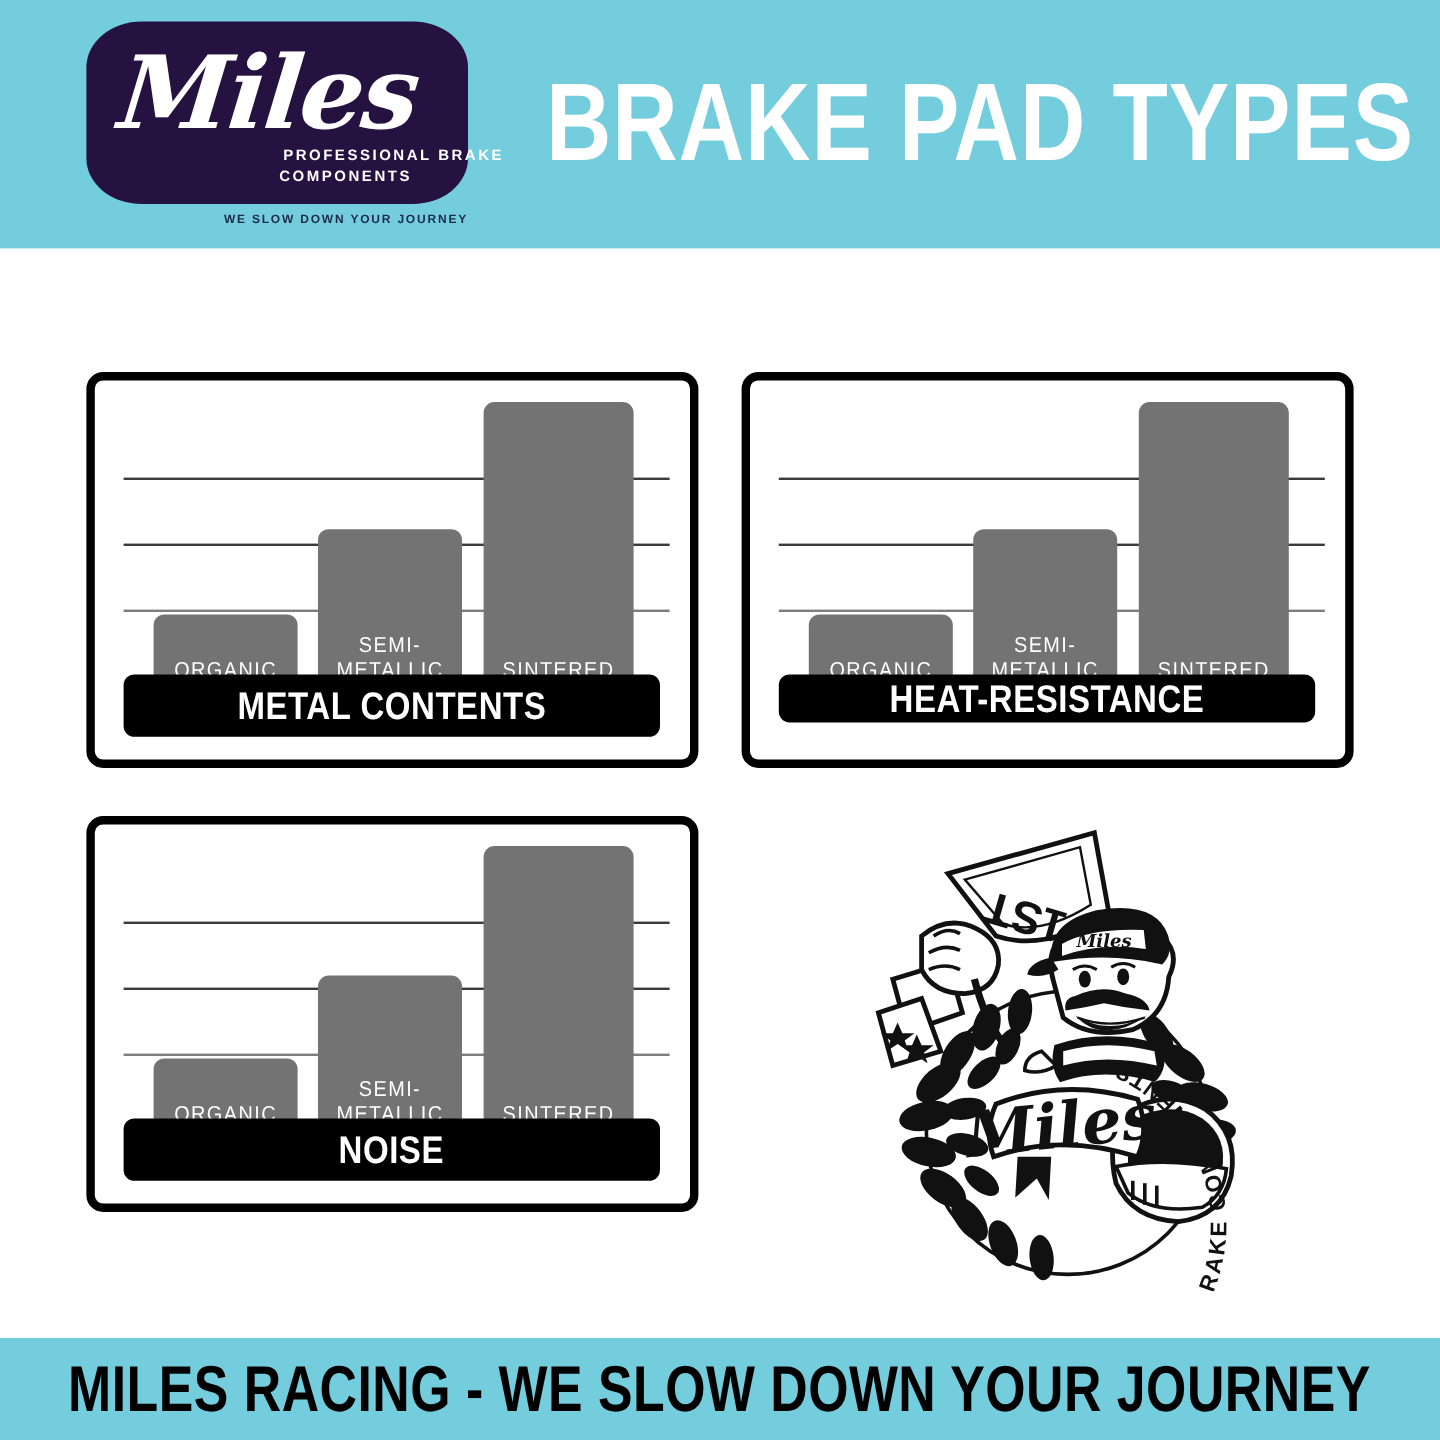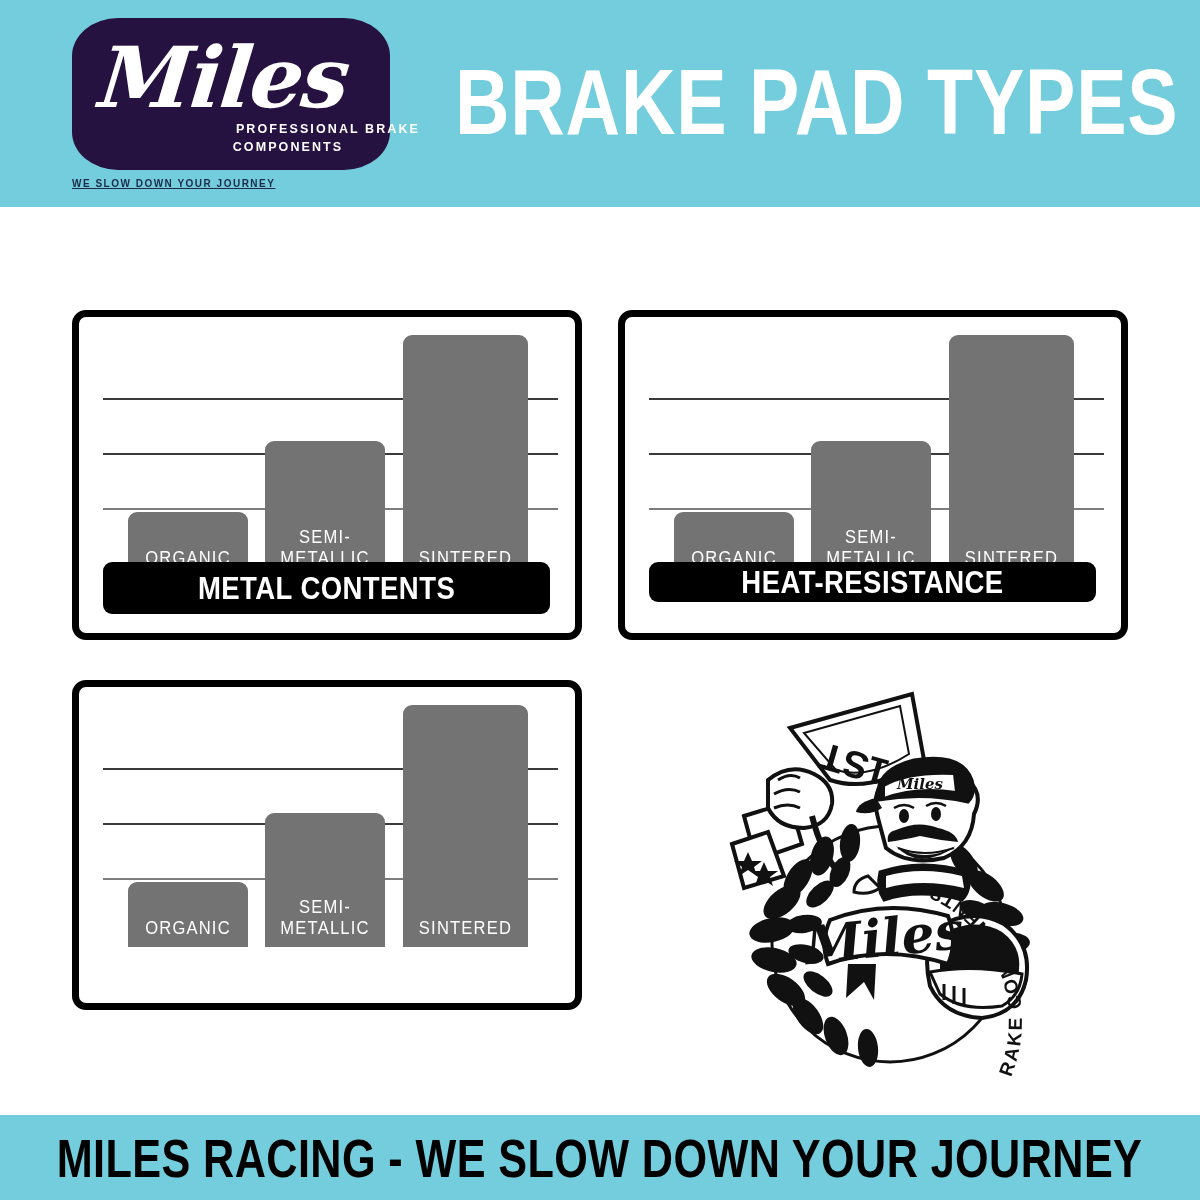--- a/index.html
+++ b/index.html
@@ -46,21 +46,21 @@
     text-align:center;font-family:"Liberation Sans", sans-serif;margin-left:40px;
   }
   .logo-sub2{
     position:absolute;left:118px;top:122px;width:196px;
     color:#ffffff;font-size:12.5px;font-weight:bold;letter-spacing:2.1px;
     text-align:center;font-family:"Liberation Sans", sans-serif;
   }
   .logo-tag{
     position:absolute;left:0;top:160px;width:318px;
     color:#1d2a4a;font-size:10px;font-weight:bold;letter-spacing:1.5px;
-    text-align:left;font-family:"Liberation Sans", sans-serif;text-decoration:underline;
+    text-align:right;font-family:"Liberation Sans", sans-serif;
   }
   .header-title{
     position:absolute;left:455px;top:48px;width:700px;height:108px;
     color:#ffffff;
     font-family:"Liberation Sans Narrow","Liberation Sans", sans-serif;
     font-weight:bold;
     font-size:92px;
     line-height:108px;
     letter-spacing:1px;
     transform:scaleX(0.82);
@@ -228,20 +228,23 @@
         </div>
         <div class="bar" style="left:186px; width:120px; top:126px; height:134px;">
           <div class="bar-label" style="bottom:29px;">SEMI-</div>
           <div class="bar-label" style="bottom:8px;">METALLIC</div>
         </div>
         <div class="bar" style="left:324px; width:125px; top:18px;  height:242px;">
           <div class="bar-label" style="bottom:8px;">SINTERED</div>
         </div>
       </div>
 
+      <div class="banner" style="left:24px; top:245px; width:447px; height:52px;">
+        <span class="banner-text">NOISE</span>
+      </div>
     </div>
   </div>
 
   <div class="mascot">
     <svg viewBox="0 0 404 400" width="404" height="400">
       <defs>
         <path id="arcTxt" d="M 202 345 m -148 0 a 148 148 0 1 0 296 0 a 148 148 0 1 0 -296 0"></path>
       </defs>
 
       <g fill="none" stroke="#111" stroke-width="3">

